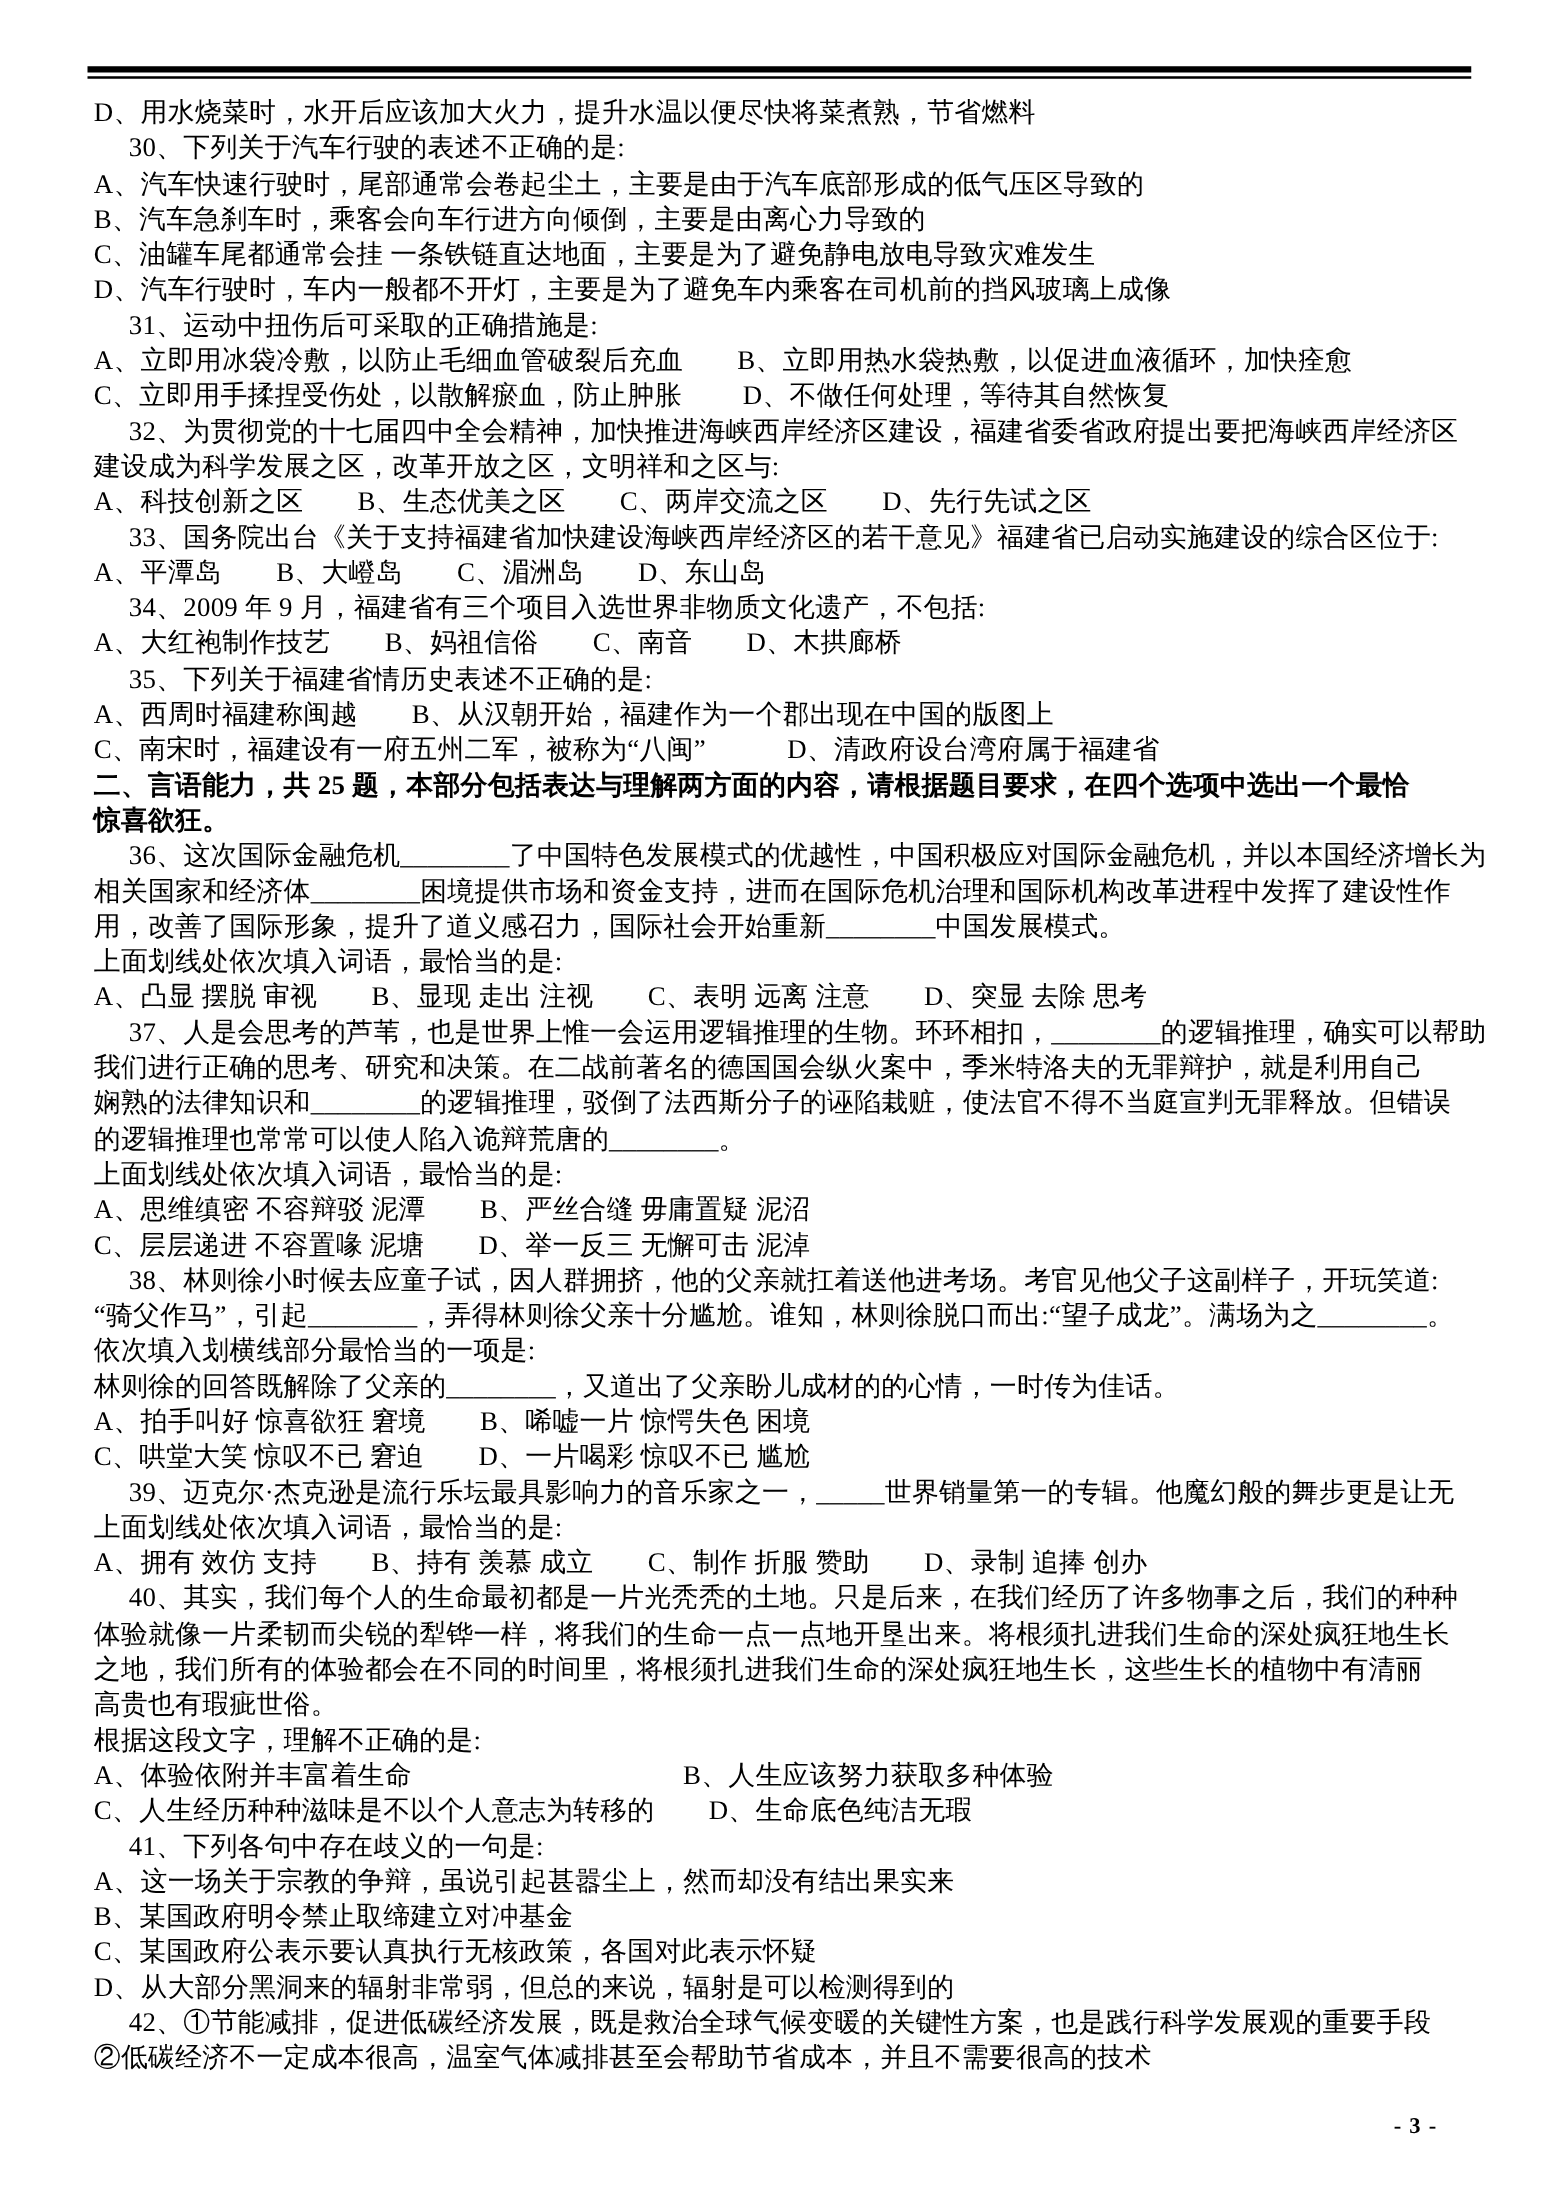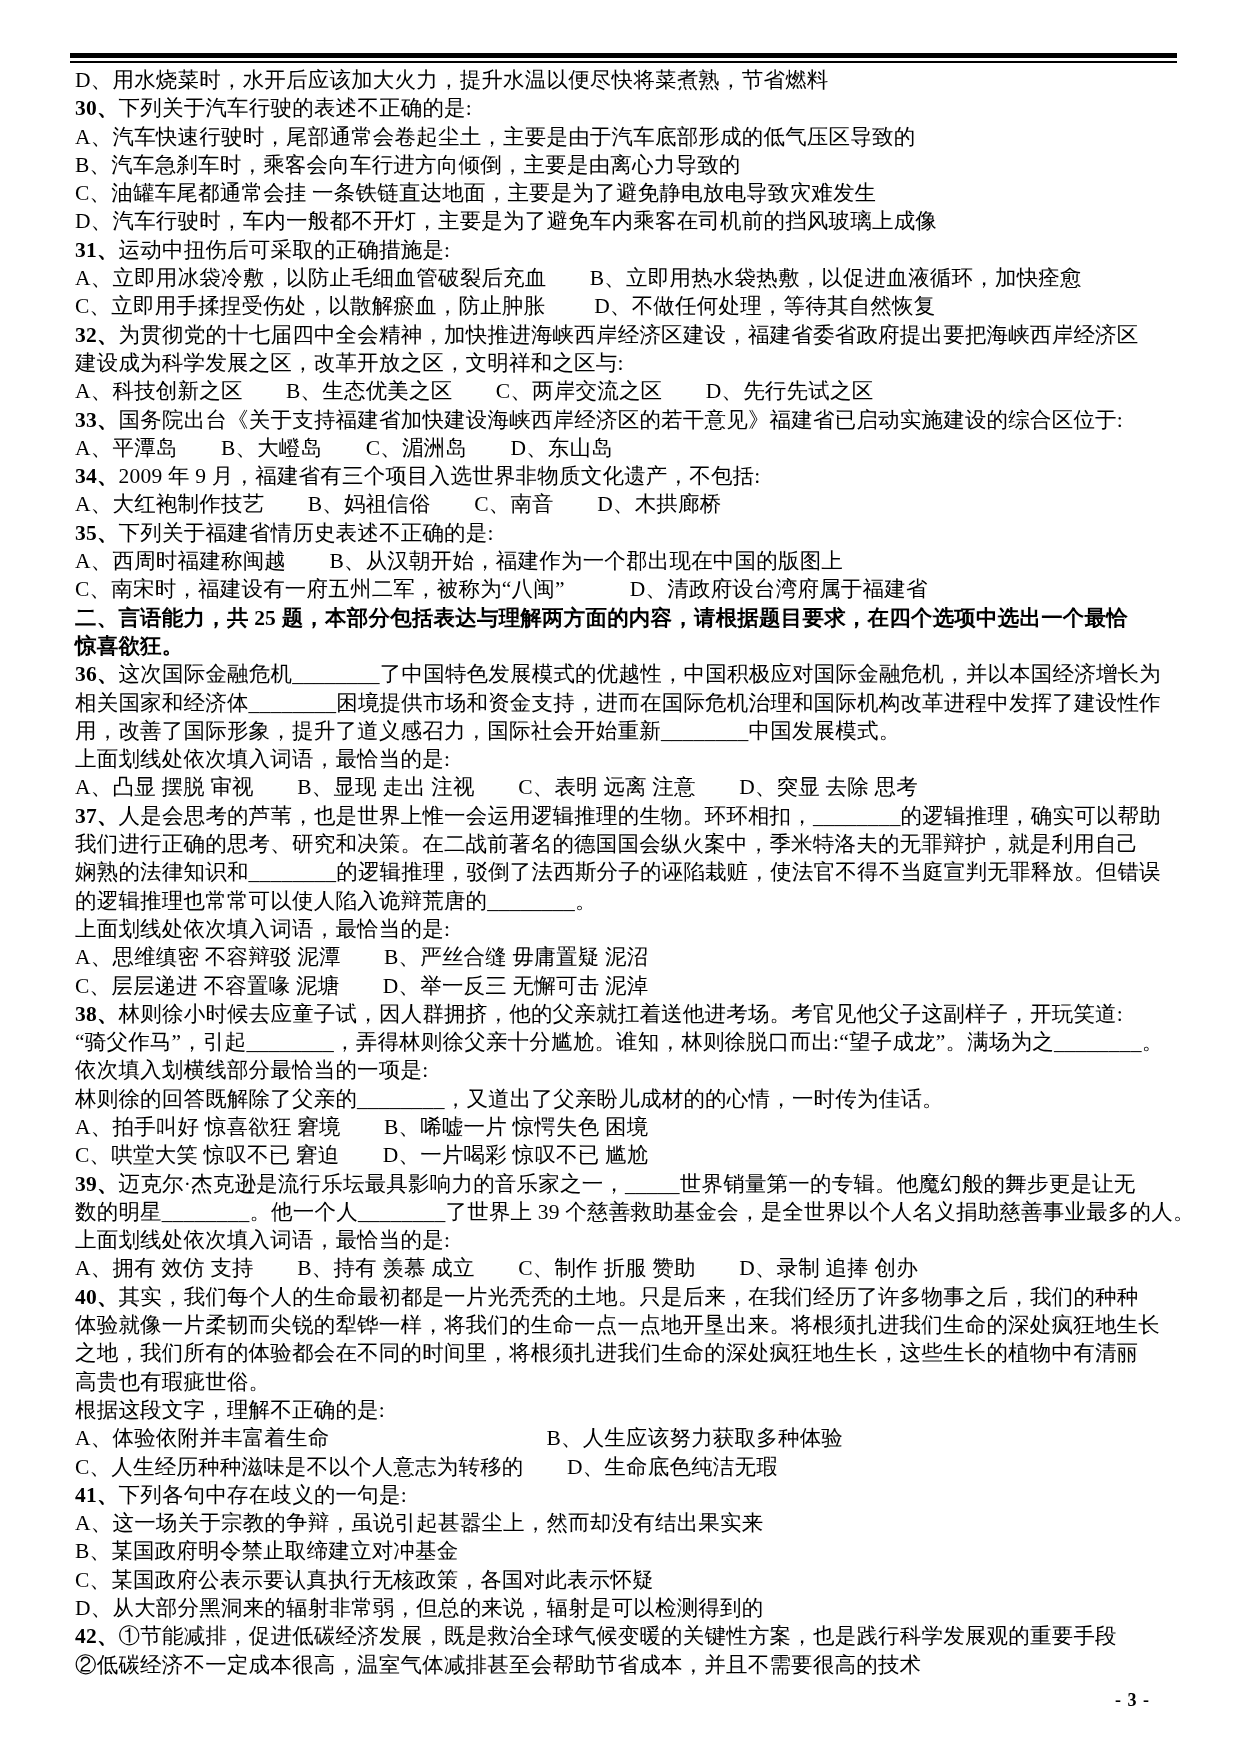--- a/index.html
+++ b/index.html
@@ -23,33 +23,33 @@
     left: 70px;
     top: 53px;
     width: 1107px;
     height: 3px;
     border-top: 5px solid #000000;
     border-bottom: 2px solid #000000;
   }
   .content {
     position: absolute;
     left: 75px;
-    top: 66px;
+    top: 76px;
     width: 1115px;
   }
   .line {
     height: 28.3px;
     line-height: 28.3px;
     font-size: 21.5px;
     letter-spacing: 0.2px;
     white-space: pre;
     overflow: visible;
   }
   .line.bold { font-weight: bold; }
-  .qnum { font-weight: bold; }
+  .qnum { font-weight: normal; margin-left: 28px; }
   .page-number {
     position: absolute;
     right: 90px;
     top: 1690px;
     font-size: 18px;
     font-weight: bold;
     letter-spacing: 1px;
     font-family: "Liberation Serif", "DejaVu Serif", serif;
   }
 </style>
@@ -92,21 +92,20 @@
       <div class="line">上面划线处依次填入词语，最恰当的是:</div>
       <div class="line">A、思维缜密 不容辩驳 泥潭　　B、严丝合缝 毋庸置疑 泥沼</div>
       <div class="line">C、层层递进 不容置喙 泥塘　　D、举一反三 无懈可击 泥淖</div>
       <div class="line"><span class="qnum">38、</span>林则徐小时候去应童子试，因人群拥挤，他的父亲就扛着送他进考场。考官见他父子这副样子，开玩笑道:</div>
       <div class="line">“骑父作马”，引起________，弄得林则徐父亲十分尴尬。谁知，林则徐脱口而出:“望子成龙”。满场为之________。</div>
       <div class="line">依次填入划横线部分最恰当的一项是:</div>
       <div class="line">林则徐的回答既解除了父亲的________，又道出了父亲盼儿成材的的心情，一时传为佳话。</div>
       <div class="line">A、拍手叫好 惊喜欲狂 窘境　　B、唏嘘一片 惊愕失色 困境</div>
       <div class="line">C、哄堂大笑 惊叹不已 窘迫　　D、一片喝彩 惊叹不已 尴尬</div>
       <div class="line"><span class="qnum">39、</span>迈克尔·杰克逊是流行乐坛最具影响力的音乐家之一，_____世界销量第一的专辑。他魔幻般的舞步更是让无</div>
-      <div class="line">数的明星________。他一个人________了世界上 39 个慈善救助基金会，是全世界以个人名义捐助慈善事业最多的人。</div>
       <div class="line">上面划线处依次填入词语，最恰当的是:</div>
       <div class="line">A、拥有 效仿 支持　　B、持有 羡慕 成立　　C、制作 折服 赞助　　D、录制 追捧 创办</div>
       <div class="line"><span class="qnum">40、</span>其实，我们每个人的生命最初都是一片光秃秃的土地。只是后来，在我们经历了许多物事之后，我们的种种</div>
       <div class="line">体验就像一片柔韧而尖锐的犁铧一样，将我们的生命一点一点地开垦出来。将根须扎进我们生命的深处疯狂地生长</div>
       <div class="line">之地，我们所有的体验都会在不同的时间里，将根须扎进我们生命的深处疯狂地生长，这些生长的植物中有清丽</div>
       <div class="line">高贵也有瑕疵世俗。</div>
       <div class="line">根据这段文字，理解不正确的是:</div>
       <div class="line">A、体验依附并丰富着生命　　　　　　　　　　B、人生应该努力获取多种体验</div>
       <div class="line">C、人生经历种种滋味是不以个人意志为转移的　　D、生命底色纯洁无瑕</div>
       <div class="line"><span class="qnum">41、</span>下列各句中存在歧义的一句是:</div>

